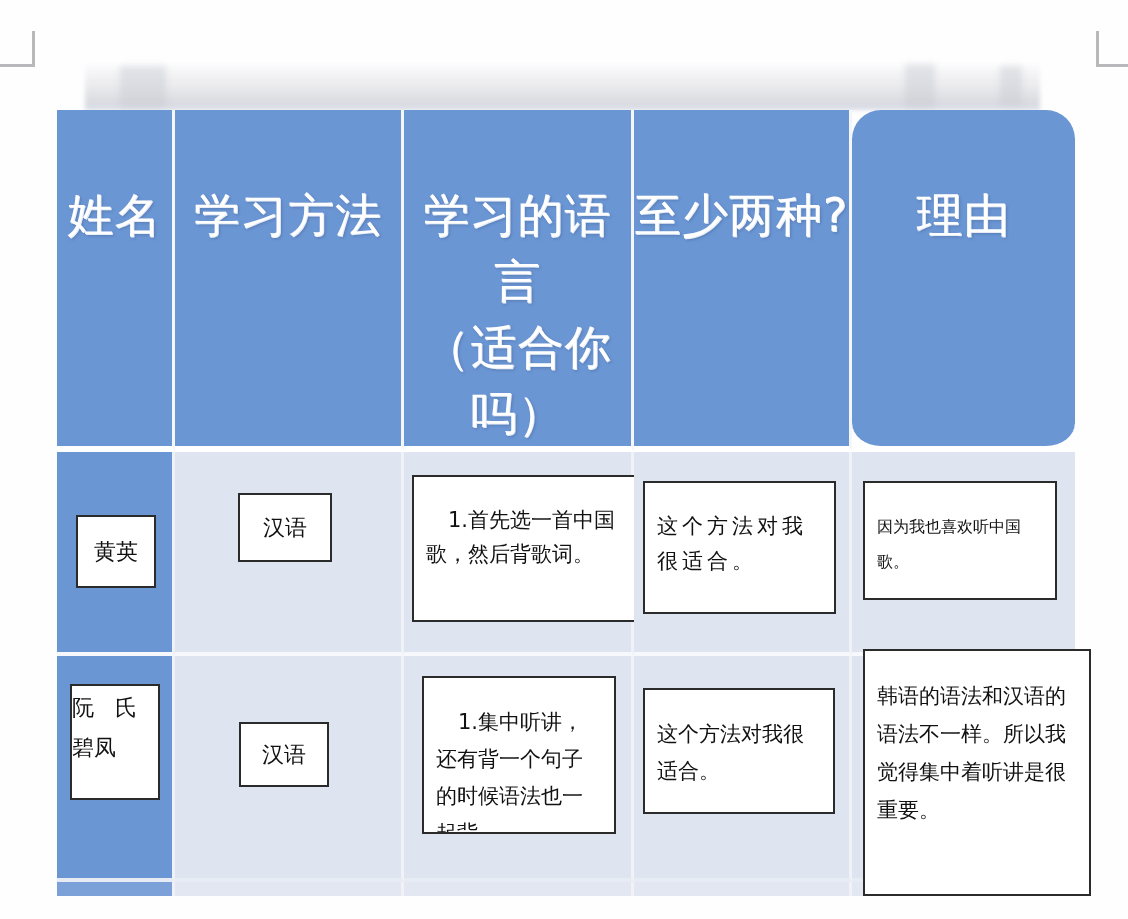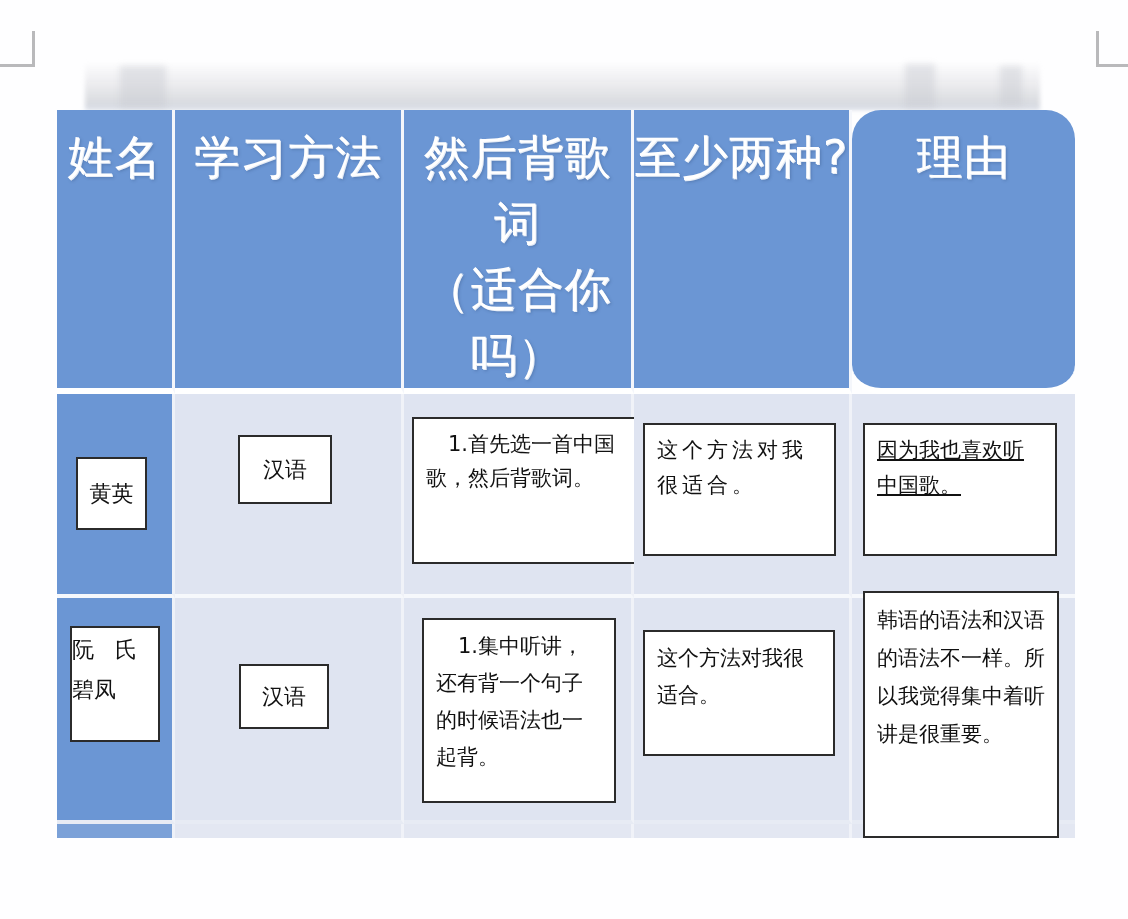--- a/index.html
+++ b/index.html
@@ -89,25 +89,26 @@
     border-right: 3px solid #f4f6fb;
     border-bottom: 6px solid #ffffff;
   }
   .hdr:last-child { border-right: none; border-radius: 29px; }
   .hdr-text {
     color: #ffffff;
     font-size: 46px;
     line-height: 66px;
     font-weight: 400;
     letter-spacing: 1px;
-    padding-top: 14px;
+    padding-top: 24px;
     text-shadow:
       1px 1px 0 rgba(255,255,255,0.85),
       2px 2px 3px rgba(60,90,140,0.45);
     font-family: "DejaVu Sans", "Liberation Sans", sans-serif;
+    margin-top: 48px;
   }
   .hdr-text .ln { display: block; }
 
   
   .cell-name {
     background: #6b96d4;
     border-right: 3px solid #eef1f8;
   }
   .cell-body {
     background: #dfe4f1;
@@ -125,45 +126,45 @@
   
   .ansbox {
     position: absolute;
     background: #ffffff;
     border: 2px solid #2b2b2b;
     box-sizing: border-box;
     color: #111111;
     font-size: 21px;
     line-height: 33px;
     font-family: "DejaVu Sans", "Liberation Sans", sans-serif;
-    padding: 8px 12px 8px 12px;
+    padding: 26px 12px 8px 12px;
     overflow: hidden;
   }
   .ansbox.center {
     display: flex;
     align-items: center;
     justify-content: center;
     text-align: center;
     padding: 4px;
   }
   .ansbox.wide-track { letter-spacing: 4px; }
   .ansbox.indent { text-indent: 22px; }
 
   
-  .box-name-1   { left: 19px;  top: 63px;  width: 71px;  height: 73px; font-size: 22px; }
+  .box-name-1   { left: 19px;  top: 63px;  width: 80px;  height: 73px; font-size: 22px; }
   .box-lang-1   { left: 63px;  top: 41px;  width: 94px;  height: 69px; font-size: 22px; }
   .box-method-1 { left: 8px;   top: 23px;  width: 224px; height: 147px; font-size: 21px; line-height: 34px; }
   .box-suit-1   { left: 9px;   top: 29px;  width: 193px; height: 133px; font-size: 21px; line-height: 35px; }
-  .box-reason-1 { left: 11px;  top: 29px;  width: 194px; height: 133px; font-size: 21px; line-height: 35px; text-decoration: underline; }
+  .box-reason-1 { left: 11px;  top: 29px;  width: 194px; height: 119px; font-size: 16px; line-height: 35px; }
 
   .box-name-2   { left: 13px;  top: 28px;  width: 90px;  height: 116px; font-size: 22px; line-height: 40px; padding: 2px 0 0 0; }
   .box-lang-2   { left: 64px;  top: 66px;  width: 90px;  height: 65px; font-size: 22px; }
-  .box-method-2 { left: 18px;  top: 20px;  width: 194px; height: 185px; font-size: 21px; line-height: 37px; }
+  .box-method-2 { left: 18px;  top: 20px;  width: 194px; height: 158px; font-size: 21px; line-height: 37px; }
   .box-suit-2   { left: 9px;   top: 32px;  width: 192px; height: 126px; font-size: 21px; line-height: 37px; }
-  .box-reason-2 { left: 11px;  top: -7px;  width: 196px; height: 247px; font-size: 21px; line-height: 38px; z-index: 5; }
+  .box-reason-2 { left: 11px;  top: -7px;  width: 228px; height: 247px; font-size: 21px; line-height: 38px; z-index: 5; }
 
   .name-line { display: block; }
   .name-line.sp { letter-spacing: 7px; }
 </style>
 </head>
 <body>
 
 <div id="page">
 
   <div class="ghost-band"></div>
@@ -190,21 +191,21 @@
           <span class="ln">姓名</span>
         </div>
       </td>
       <td class="hdr">
         <div class="hdr-text">
           <span class="ln">学习方法</span>
         </div>
       </td>
       <td class="hdr">
         <div class="hdr-text">
-          <span class="ln">然后背歌词</span>
+          <span class="ln">学习的语言</span>
           <span class="ln">（适合你吗）</span>
         </div>
       </td>
       <td class="hdr">
         <div class="hdr-text">
           <span class="ln">至少两种?</span>
         </div>
       </td>
       <td class="hdr">
         <div class="hdr-text">

